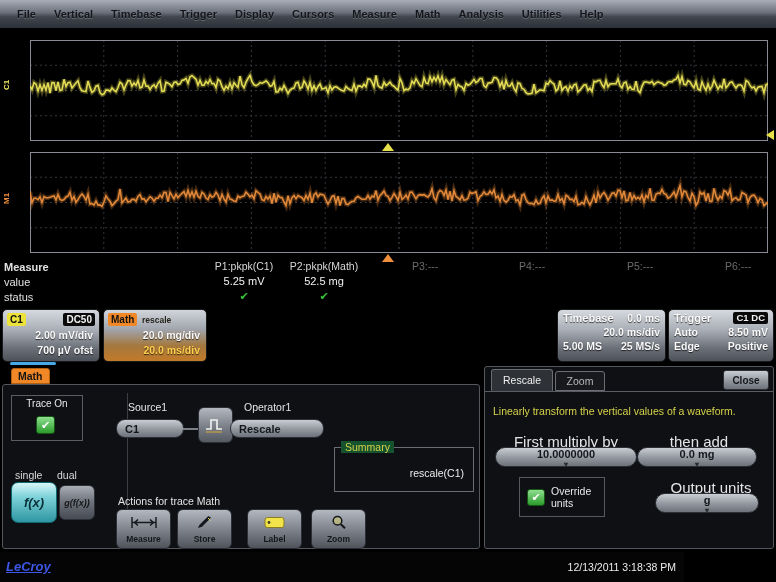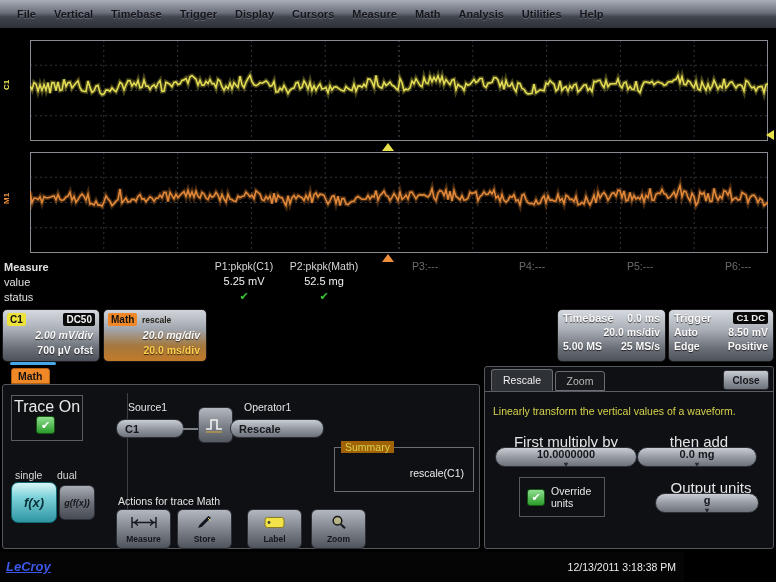--- a/index.html
+++ b/index.html
@@ -41,36 +41,36 @@
   .mathbox{left:103px;width:104px;background:linear-gradient(180deg,#d2d6dc 0%,#a0a4ac 38%,#a4783e 70%,#c27a28 100%);}
   .tbox{left:557px;width:109px;}
   .tgbox{left:668px;width:106px;}
   .chip{position:absolute;top:3px;font-size:10px;font-weight:bold;padding:0 3px;border-radius:2px;line-height:13px;}
   .chip-yel{left:4px;background:#ece23a;color:#101010;}
   .chip-blk{right:4px;background:#0a0a0a;color:#f2f2f2;}
   .chip-org{left:4px;background:#f08828;color:#101010;}
   .func-txt{position:absolute;left:38px;top:5px;font-size:8.5px;color:#26241c;font-weight:bold;}
   .dline{position:absolute;right:6px;font-size:10.5px;font-weight:bold;color:#fafafa;
          text-shadow:0 1px 1px rgba(0,0,0,.7);}
-  .dl1{top:19px;font-style:italic;} .dl2{top:34px;}
+  .dl1{top:19px;} .dl2{top:34px;}
   .amber{color:#ffd04e;}
   .trow{display:flex;justify-content:space-between;padding:2px 5px 0 5px;font-size:10.5px;font-weight:bold;
         color:#fafafa;text-shadow:0 1px 1px rgba(0,0,0,.7);align-items:center;}
   .trow .ttl{font-size:11px;}
   .trow.r{justify-content:flex-end;}
   .mini-chip{background:#0a0a0a;color:#f2f2f2;font-size:9.5px;padding:0 3px;border-radius:2px;line-height:12px;}
   .active-underline{position:absolute;left:10px;top:362px;width:46px;height:3px;background:#46a8e8;border-radius:2px;}
   
   .panel{position:absolute;background:#0e1013;border:1px solid #54575e;border-radius:3px;box-sizing:border-box;}
   .left-panel{left:2px;top:384px;width:478px;height:165px;}
   .right-panel{left:484px;top:366px;width:290px;height:183px;}
   .mtab{position:absolute;left:8px;top:-17px;background:#f08828;color:#141414;font-size:10.5px;font-weight:bold;
         padding:1px 6px;border-radius:3px 3px 0 0;border:1px solid #b35f10;}
   .traceon{position:absolute;left:8px;top:10px;width:70px;height:44px;border:1px solid #5a5d64;}
-  .to-label{text-align:center;font-size:16px;color:#e8e8e8;margin-top:2px;}
+  .to-label{text-align:center;font-size:10px;color:#e8e8e8;margin-top:2px;}
   .checkbox{width:17px;height:16px;border-radius:3px;border:1px solid #175817;
             background:linear-gradient(180deg,#8fe08f,#2b9b2b);display:flex;align-items:center;justify-content:center;}
   .checkbox .chk{color:#fff;font-size:11px;line-height:11px;}
   .cb-trace{position:absolute;left:24px;top:20px;}
   .sd-label{position:absolute;font-size:10.5px;color:#d8d8d8;top:84px;}
   .sd-single{left:12px;} .sd-dual{left:54px;}
   .fx-btn{position:absolute;left:8px;top:97px;width:44px;height:39px;border-radius:7px;border:1px solid #0f6a74;
           background:linear-gradient(180deg,#d8f6f8 0%,#7fd3da 35%,#2e96a2 100%);
           color:#083238;font-size:13px;font-style:italic;font-weight:bold;
           display:flex;align-items:center;justify-content:center;}
@@ -84,21 +84,21 @@
   .combo{position:absolute;height:19px;border-radius:9px;border:1px solid #2c2f36;
          background:linear-gradient(180deg,#c9cdd3 0%,#92969e 55%,#6e727a 100%);
          color:#15171c;font-size:11px;font-weight:bold;display:flex;align-items:center;padding-left:8px;box-sizing:border-box;}
   .combo-src1{left:113px;top:34px;width:68px;}
   .combo-op1{left:227px;top:34px;width:94px;}
   .connector{position:absolute;left:180px;top:43px;width:16px;height:2px;background:#7a7e86;}
   .op-btn{position:absolute;left:195px;top:22px;width:33px;height:34px;border-radius:6px;border:1px solid #2c2f36;
           background:linear-gradient(180deg,#b2b7c0 0%,#7b7f88 55%,#555962 100%);
           display:flex;align-items:center;justify-content:center;}
   .summary{position:absolute;left:331px;top:62px;width:138px;height:43px;border:1px solid #6a6d74;}
-  .sum-label{position:absolute;left:6px;top:-7px;background:#a16207;padding:0 4px;
+  .sum-label{position:absolute;left:6px;top:-7px;background:#14532d;padding:0 4px;
              color:#d6d24a;font-size:10.5px;}
   .sum-val{position:absolute;right:9px;top:19px;color:#ececec;font-size:10.5px;}
   .act-label{position:absolute;left:115px;top:110px;font-size:10.5px;color:#e4e4e4;}
   .act-row{position:absolute;left:0;top:124px;width:478px;height:40px;}
   .act-btn{position:absolute;top:0;width:53px;height:38px;border-radius:6px;border:1px solid #2c2f36;
            background:linear-gradient(180deg,#b2b7c0 0%,#7b7f88 55%,#4f535c 100%);
            display:flex;flex-direction:column;align-items:center;justify-content:center;gap:1px;}
   .act-lb{font-size:8.5px;color:#15171c;font-weight:bold;}
   
   .tabbar{position:absolute;left:0;top:0;width:288px;height:24px;border-bottom:1px solid #5a5d64;}

